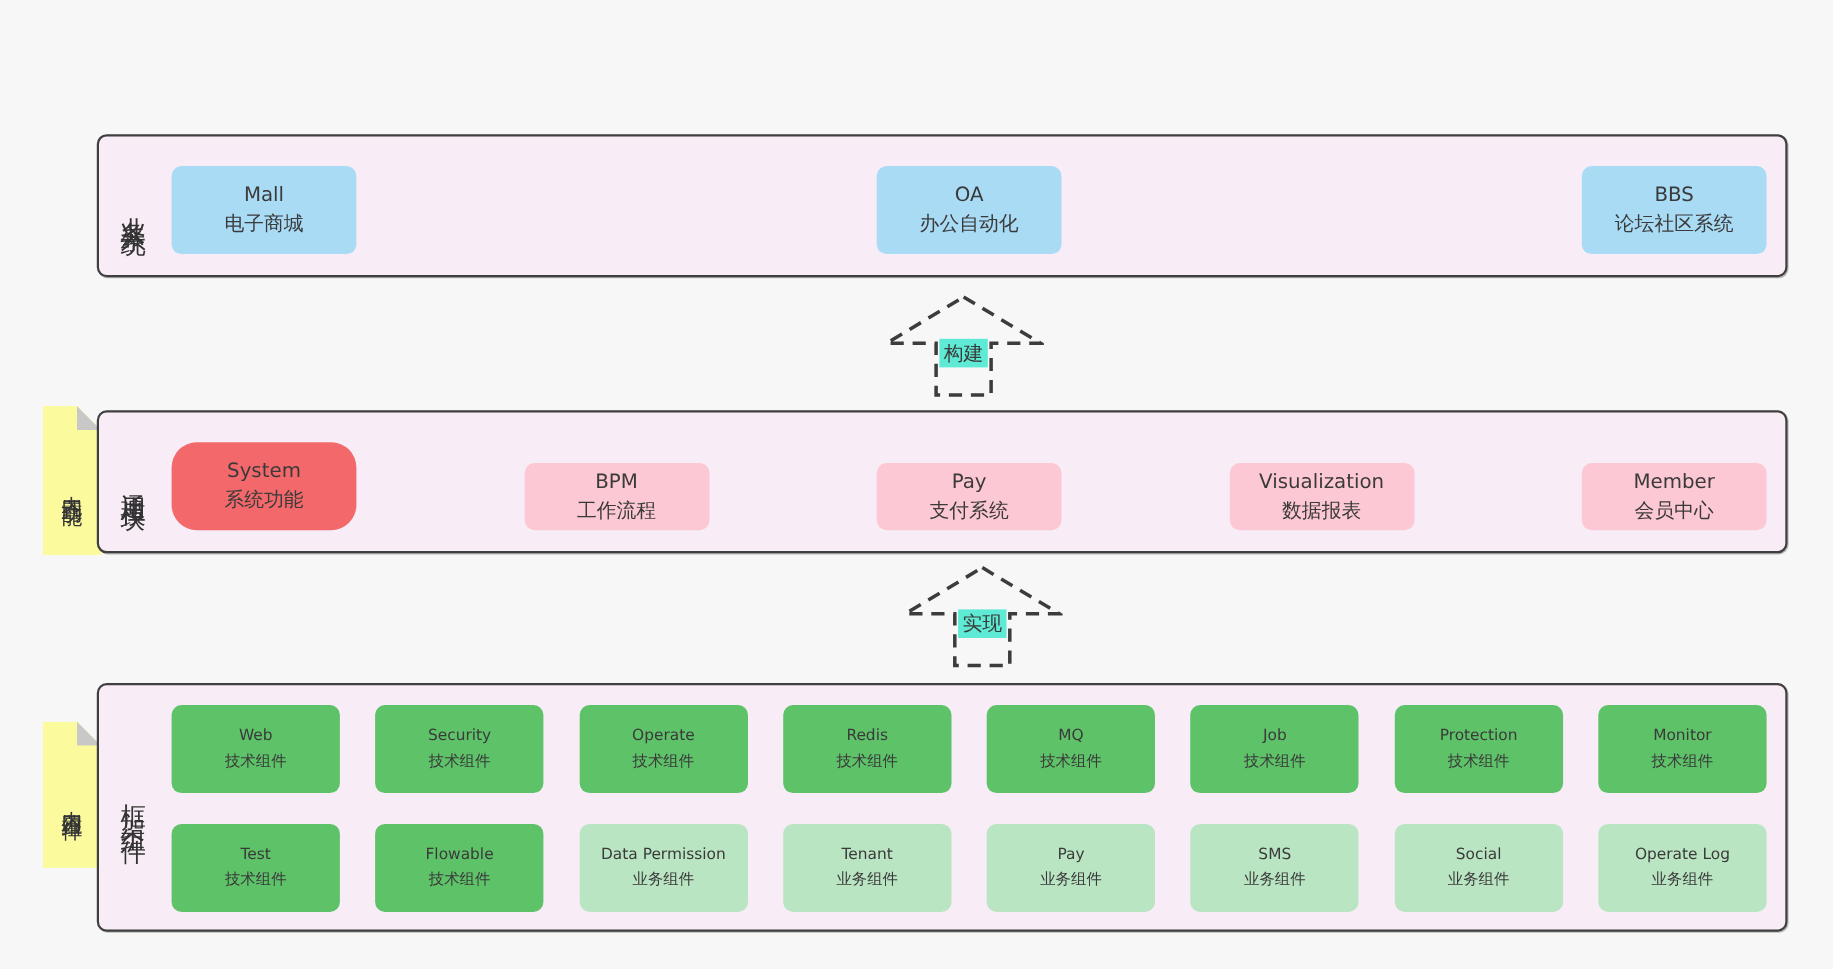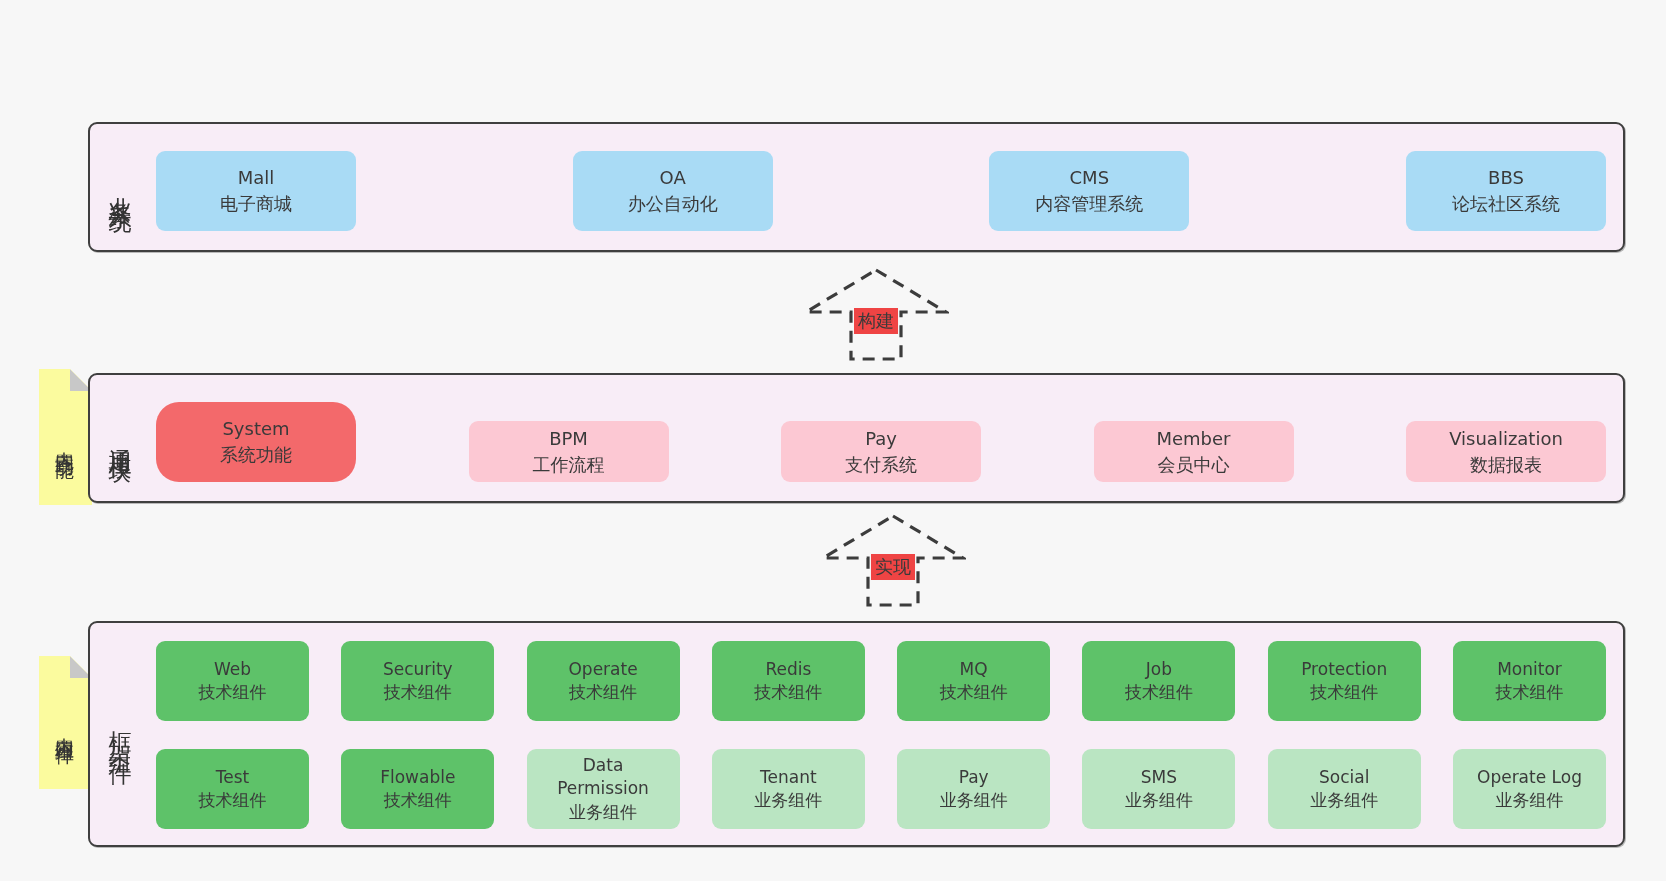--- a/index.html
+++ b/index.html
@@ -36,40 +36,40 @@
   .row {
     position:absolute; left:66px; right:17px;
     display:flex; justify-content:space-between; align-items:stretch;
   }
   .p1 .row, .p2 .row { top:27px; height:80px; }
   .p3 .row-0 { top:18px;  height:80px; }
   .p3 .row-1 { top:126px; height:80px; }
 
   
   .box {
-    width:200px; border-radius:9px;
+    width:168px; border-radius:9px;
     display:flex; flex-direction:column; align-items:center; justify-content:center;
     text-align:center; font-size:18px; line-height:26px; color:#3a3a3a;
     padding:2px 10px;
   }
-  .p3 .box { width:153px; font-size:17px; line-height:23.5px; padding:2px 12px; }
+  .p3 .box { width:153px; font-size:14px; line-height:23.5px; padding:2px 12px; }
   .v-blue       { background:#a9dbf5; }
   .v-red        { background:#f3696b;border-radius:23px; }
   .v-pink       { background:#fcc8d3;margin-top:19px; }
   .v-green      { background:#5ec269; }
   .v-lightgreen { background:#bae5c2; }
 
   
   .arrow { position:absolute; width:146px; height:96px; z-index:1; }
   .a1 { left:803px; top:266px; }
   .a2 { left:820px; top:512px; }
   .arrow svg { display:block; width:146px; height:96px; }
   .arrow-label {
     position:absolute; top:42px; left:50%; transform:translateX(-50%);
-    background:#ef4444; padding:1px 4px;
+    background:#5eead4; padding:1px 4px;
     font-size:18px; color:#3a3a3a; white-space:nowrap;
   }
 
   
   .sticky {
     position:absolute; left:39px; width:53px; z-index:1;
     background:#fbfb9e;
     clip-path:polygon(0 0, calc(100% - 22px) 0, 100% 22px, 100% 100%, 0 100%);
     display:flex; align-items:center; justify-content:center;
   }
@@ -104,24 +104,20 @@
     <div class="row">
         <div class="box v-blue">
           <div class="box-name">Mall</div>
           <div class="box-desc">电子商城</div>
         </div>
         <div class="box v-blue">
           <div class="box-name">OA</div>
           <div class="box-desc">办公自动化</div>
         </div>
         <div class="box v-blue">
-          <div class="box-name">CMS</div>
-          <div class="box-desc">内容管理系统</div>
-        </div>
-        <div class="box v-blue">
           <div class="box-name">BBS</div>
           <div class="box-desc">论坛社区系统</div>
         </div>
       </div>
   </section>
 
   <div class="arrow a1">
     <svg viewBox="0 0 146 96">
       <polygon points="73,4 143,46 98,46 98,93 48,93 48,46 3,46" fill="none" stroke="#3c3c3c" stroke-width="3.2" stroke-dasharray="12 8" stroke-linejoin="miter"></polygon>
     </svg>
@@ -137,26 +133,26 @@
         </div>
         <div class="box v-pink">
           <div class="box-name">BPM</div>
           <div class="box-desc">工作流程</div>
         </div>
         <div class="box v-pink">
           <div class="box-name">Pay</div>
           <div class="box-desc">支付系统</div>
         </div>
         <div class="box v-pink">
+          <div class="box-name">Visualization</div>
+          <div class="box-desc">数据报表</div>
+        </div>
+        <div class="box v-pink">
           <div class="box-name">Member</div>
           <div class="box-desc">会员中心</div>
-        </div>
-        <div class="box v-pink">
-          <div class="box-name">Visualization</div>
-          <div class="box-desc">数据报表</div>
         </div>
       </div>
   </section>
 
   <div class="arrow a2">
     <svg viewBox="0 0 146 96">
       <polygon points="73,4 143,46 98,46 98,93 48,93 48,46 3,46" fill="none" stroke="#3c3c3c" stroke-width="3.2" stroke-dasharray="12 8" stroke-linejoin="miter"></polygon>
     </svg>
     <div class="arrow-label">实现</div>
   </div>

